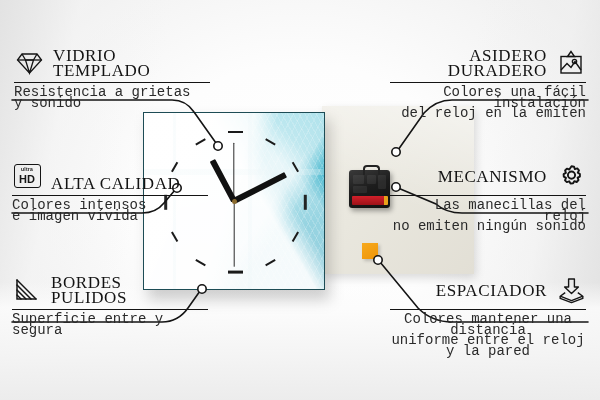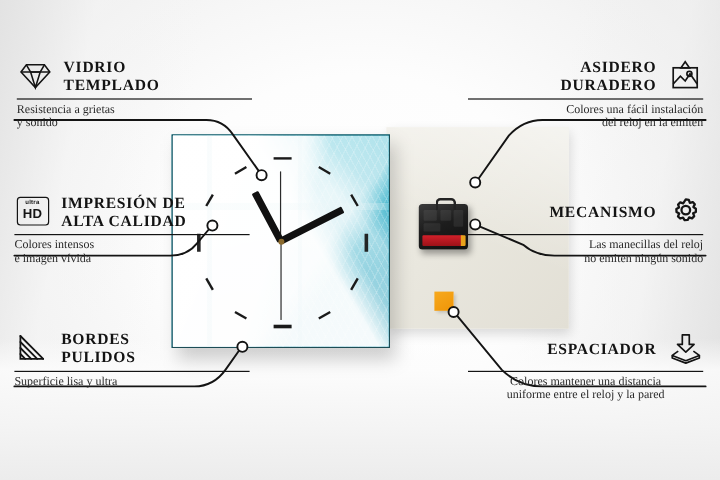--- a/index.html
+++ b/index.html
@@ -256,35 +256,35 @@
     flex: 0 0 auto;
     width: 30px;
     height: 30px;
     display: flex;
     align-items: center;
     justify-content: center;
     color: #141414;
   }
   .callout-title {
     font-family: "Liberation Serif", serif;
-    font-weight: bold;
-    font-size: 13px;
+    font-weight: normal;
+    font-size: 17px;
     line-height: 15px;
     letter-spacing: 0.6px;
     color: #131313;
     text-transform: uppercase;
   }
   .callout-rule {
     height: 1.4px;
     background: #141414;
     margin: 4px 0 4px 0;
   }
   .callout-desc {
-    font-family: Liberation Serif, serif;
-    font-size: 10px;
+    font-family: Liberation Mono, monospace;
+    font-size: 14px;
     line-height: 10.5px;
     color: #2a2a2a;
   }
 
   
   #connectors {
     position: absolute;
     left: 0; top: 0;
     width: 600px; height: 400px;
     pointer-events: none;
@@ -391,21 +391,21 @@
 
   <div class="callout left" style="left:12px; top:161px;">
     <div class="callout-head">
       <span class="callout-icon">
         <span style="position:relative;display:block;width:27px;height:24px;border:1.6px solid #141414;border-radius:3px;box-sizing:border-box;">
           <span style="position:absolute;left:0;right:0;top:2px;text-align:center;font-family:'Liberation Sans',sans-serif;font-size:5px;font-weight:bold;line-height:5px;letter-spacing:0.2px;">ultra</span>
           <span style="position:absolute;left:0;right:0;top:8px;text-align:center;font-family:'Liberation Sans',sans-serif;font-size:11px;font-weight:bold;line-height:12px;">HD</span>
         </span>
       </span>
       <span class="callout-title">
-        <span>IMPRESIÓN DE</span><br>
+        <br>
         <span>ALTA CALIDAD</span>
       </span>
     </div>
     <div class="callout-rule"></div>
     <div class="callout-desc">
       <span>Colores intensos</span><br>
       <span>e imagen vívida</span>
     </div>
   </div>
 
@@ -420,21 +420,21 @@
           <path d="M3,2 L3,21 L22,21"></path>
         </svg>
       </span>
       <span class="callout-title">
         <span>BORDES</span><br>
         <span>PULIDOS</span>
       </span>
     </div>
     <div class="callout-rule"></div>
     <div class="callout-desc">
-      <span>Superficie lisa y ultra</span>
+      <span>Superficie entre y segura</span>
     </div>
   </div>
 
   <div class="callout right" style="left:390px; top:48px;">
     <div class="callout-head">
       <span class="callout-icon">
         <svg width="28" height="27" viewBox="0 0 28 27" fill="none" stroke="currentColor" stroke-width="1.4">
           <path d="M14,1.5 L10.5,6.5 L17.5,6.5 Z"></path>
           <rect x="4" y="6.5" width="20" height="16.5"></rect>
           <path d="M4,20 L10,13.5 L14,17.5 L18,11.5 L24,20"></path>

